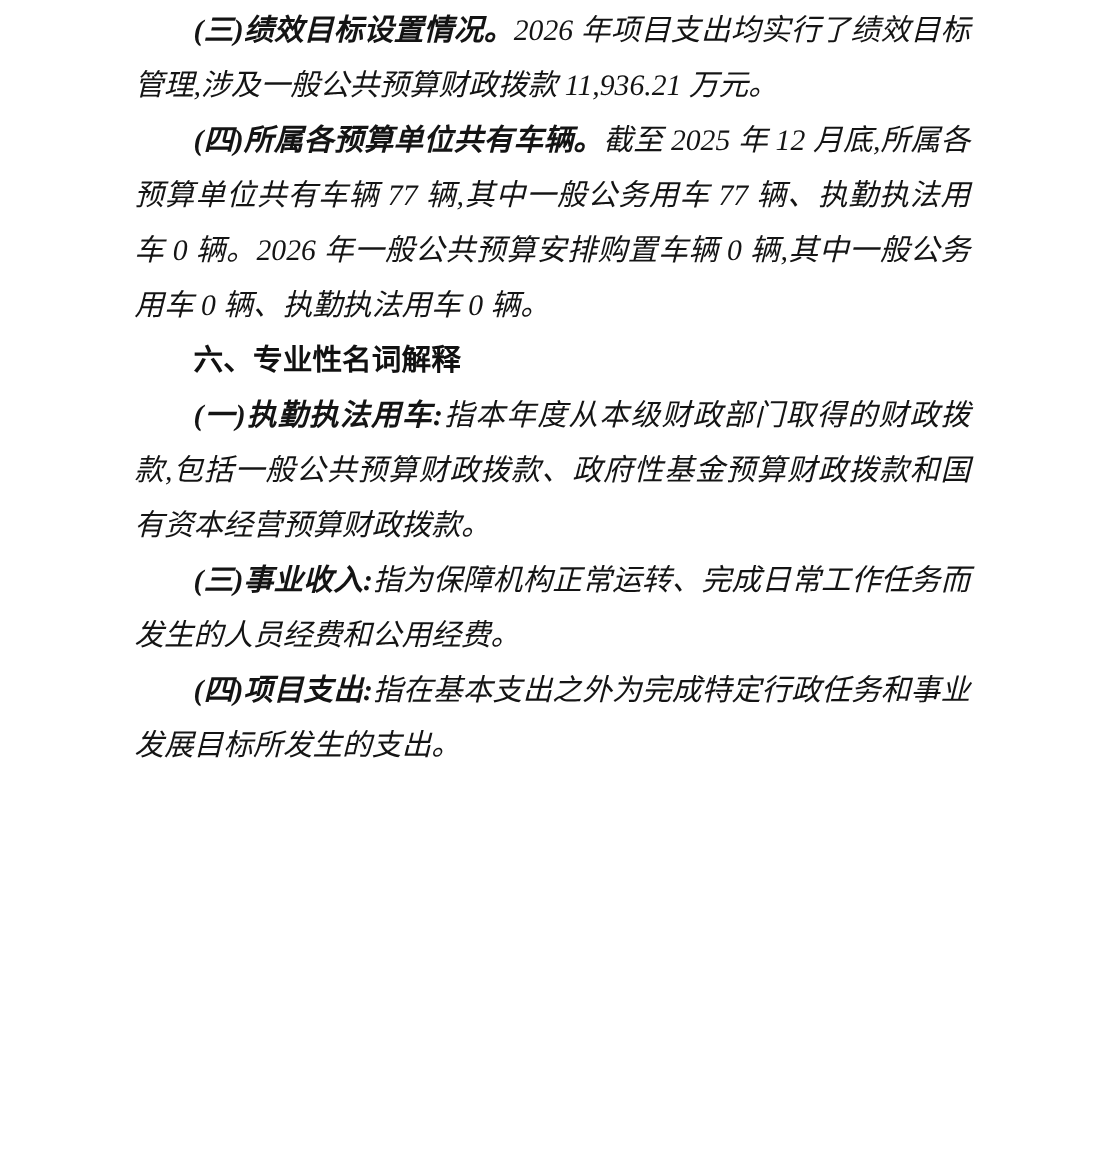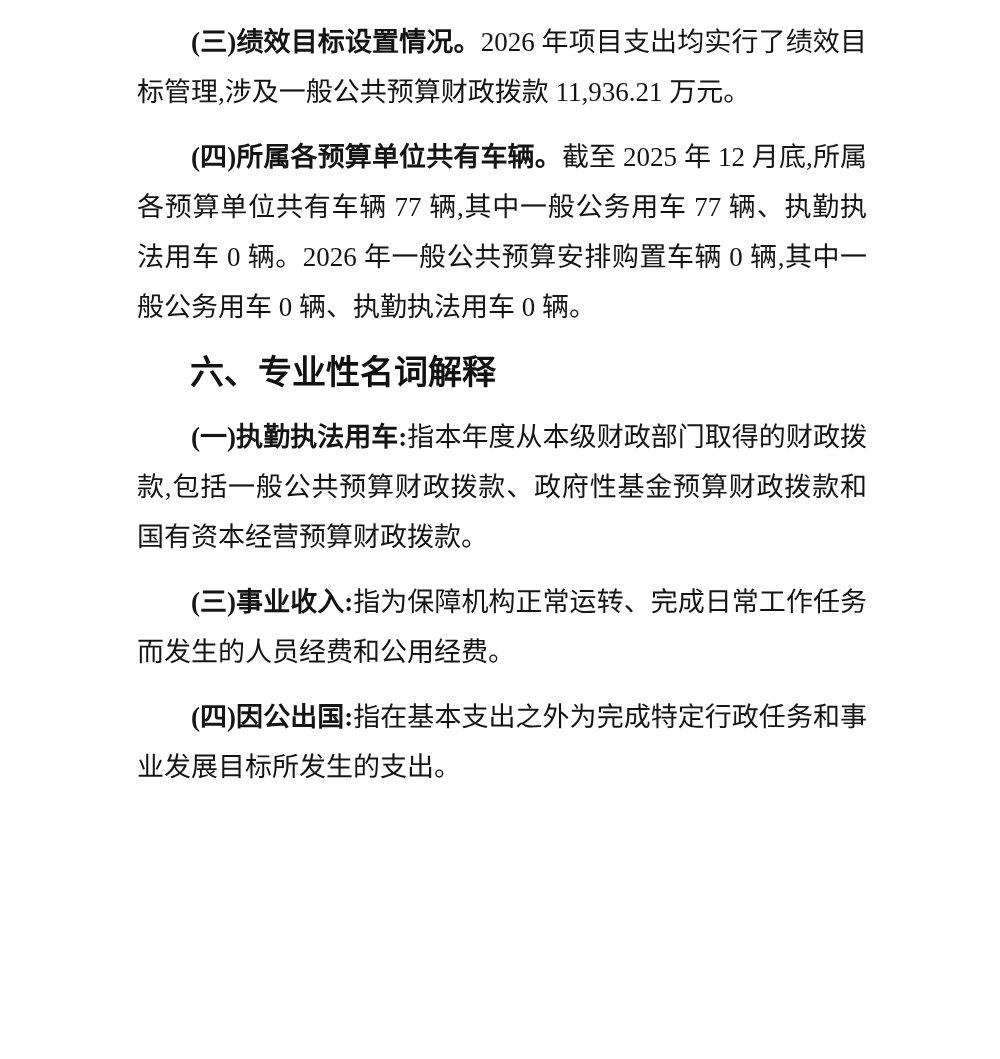--- a/index.html
+++ b/index.html
@@ -18,32 +18,33 @@
   }
   .doc {
     font-family: "Liberation Serif", "DejaVu Serif", serif;
     font-size: 27px;
     line-height: 50px;
     color: #141414;
     text-align: justify;
     text-justify: inter-ideograph;
   }
   .para {
-    margin: 15px;
+    margin: 0;
     text-indent: 2em;
+    font-style: italic;
   }
   .lead {
     font-weight: bold;
   }
   .heading {
     margin: 0;
     text-indent: 2em;
     font-weight: bold;
     font-family: "Liberation Sans", "DejaVu Sans", sans-serif;
-    font-size: 34px;
+    font-size: 27px;
     line-height: 50px;
     color: #111111;
   }
 </style>
 </head>
 <body>
 
 <div class="page">
   <div class="doc">
 
@@ -51,17 +52,17 @@
 
     <p class="para"><span class="lead">(四)所属各预算单位共有车辆。</span><span>截至 2025 年 12 月底,所属各预算单位共有车辆 77 辆,其中一般公务用车 77 辆、执勤执法用车 0 辆。2026 年一般公共预算安排购置车辆 0 辆,其中一般公务用车 0 辆、执勤执法用车 0 辆。</span></p>
 
     <h2 class="heading">六、专业性名词解释</h2>
 
     <p class="para"><span class="lead">(一)执勤执法用车:</span><span>指本年度从本级财政部门取得的财政拨款,包括一般公共预算财政拨款、政府性基金预算财政拨款和国有资本经营预算财政拨款。</span></p>
 
 
     <p class="para"><span class="lead">(三)事业收入:</span><span>指为保障机构正常运转、完成日常工作任务而发生的人员经费和公用经费。</span></p>
 
-    <p class="para"><span class="lead">(四)因公出国:</span><span>指在基本支出之外为完成特定行政任务和事业发展目标所发生的支出。</span></p>
+    <p class="para"><span class="lead">(四)项目支出:</span><span>指在基本支出之外为完成特定行政任务和事业发展目标所发生的支出。</span></p>
 
 
   </div>
 </div>
 
 </body></html>

